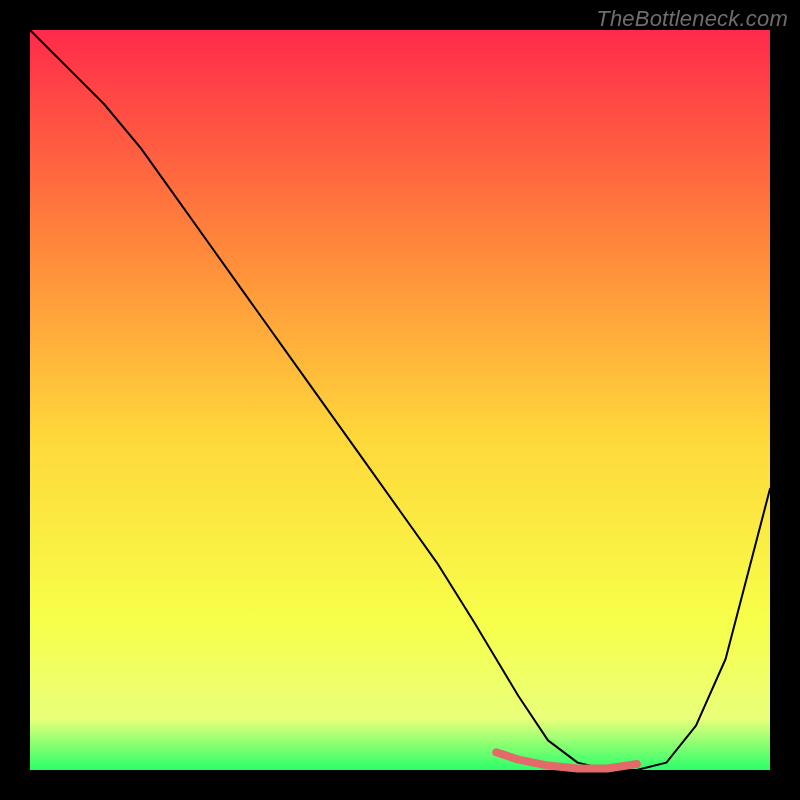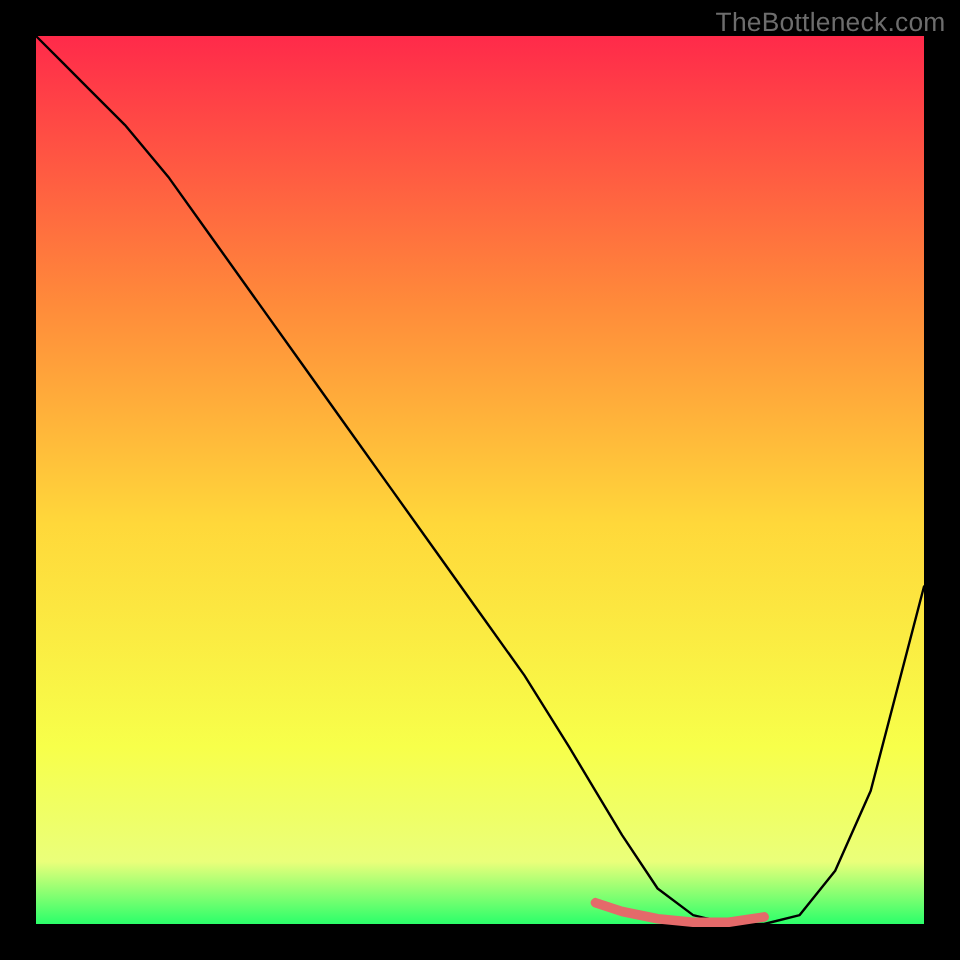--- a/index.html
+++ b/index.html
@@ -18,20 +18,21 @@
   .watermark {
     position: absolute;
     top: 6px;
     right: 12px;
     font-family: Arial, Helvetica, sans-serif;
     font-size: 22px;
     font-weight: 500;
     color: #6d6d6d;
     z-index: 10;
     letter-spacing: 0.2px;
+    font-style: italic;
   }
   svg.plot {
     position: absolute;
     left: 0;
     top: 0;
     width: 800px;
     height: 800px;
     display: block;
   }
 </style>

